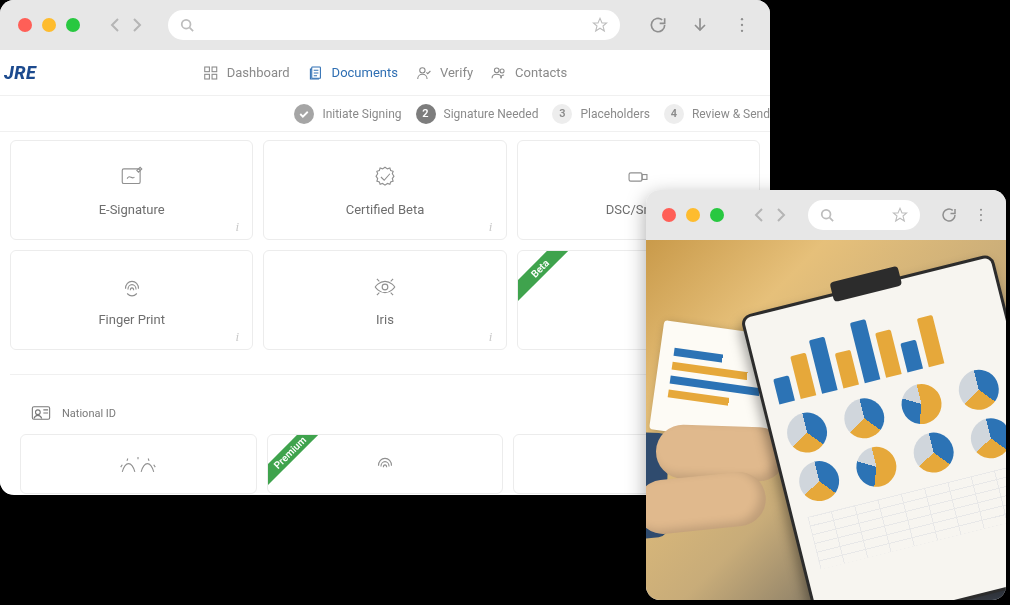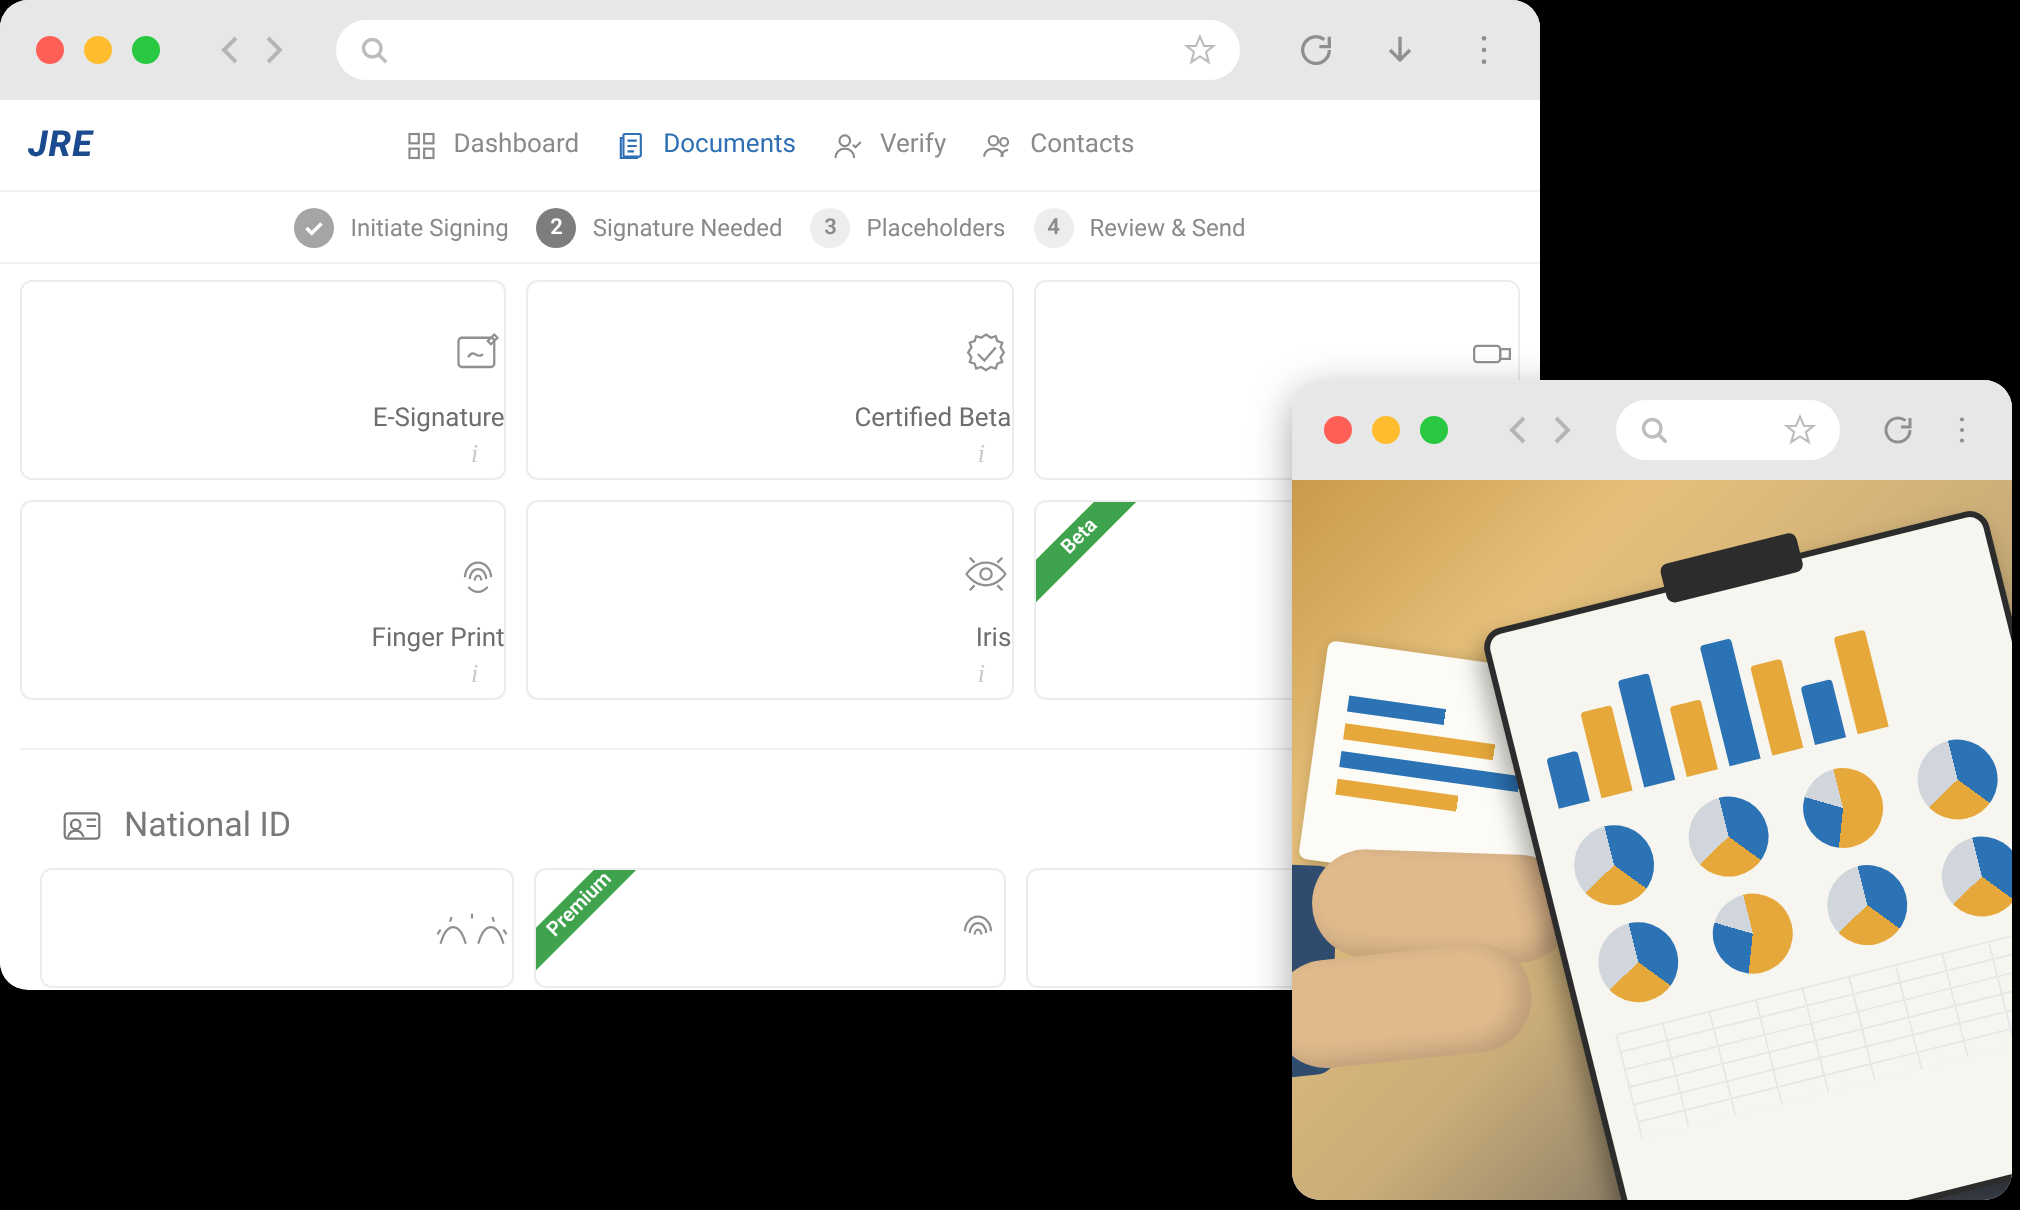--- a/index.html
+++ b/index.html
@@ -61,21 +61,21 @@
   .right-btns svg { width:20px; height:20px; stroke:#8f8f8f; stroke-width:2; fill:none; }
 
   
   .app-nav {
     height:46px;
     display:flex;
     align-items:center;
     border-bottom:1px solid #f0f0f0;
     background:#fff;
     position:relative;
-    padding-left:14px;
+    padding-left:4px;
   }
   .logo {
     font-weight:800;
     font-style:italic;
     color:#1c4a8e;
     font-size:18px;
     letter-spacing:.5px;
   }
   .tabs {
     position:absolute;
@@ -85,21 +85,21 @@
   .tab {
     display:flex; align-items:center; gap:8px;
     color:#8a8a8a; font-size:13px; cursor:pointer;
   }
   .tab.active { color:#2f6fb3; font-weight:400; }
   .tab svg { width:16px; height:16px; stroke:currentColor; stroke-width:1.6; fill:none; }
 
   
   .stepper {
     height:36px;
-    display:flex; align-items:center; justify-content:center;
+    display:flex; align-items:center; justify-content:flex-end;
     gap:14px;
     border-bottom:1px solid #f0f0f0;
     font-size:12px; color:#8a8a8a;
     background:#fff;
   }
   .step { display:flex; align-items:center; gap:8px; }
   .badge {
     width:20px; height:20px; border-radius:50%;
     display:flex; align-items:center; justify-content:center;
     font-size:11px; font-weight:600;
@@ -117,21 +117,21 @@
   .cards-row {
     display:flex; gap:10px;
   }
   .card {
     flex:1;
     height:100px;
     border:1px solid #ececec;
     border-radius:6px;
     position:relative;
     display:flex; flex-direction:column;
-    align-items:flex-end; justify-content:center;
+    align-items:center; justify-content:center;
     gap:12px;
     color:#6e6e6e;
     font-size:13px;
     overflow:hidden;
   }
   .card .icon { width:26px; height:26px; stroke:#909090; stroke-width:1.4; fill:none; display:flex; }
   .card .icon svg { width:100%; height:100%; }
   .info-i {
     position:absolute; right:8px; bottom:6px;
     width:14px; height:14px; color:#c9c9c9;
@@ -152,21 +152,21 @@
 
   .section-divider {
     height:28px;
     border-top:1px solid #f0f0f0;
     margin-top:24px;
   }
 
   .section-heading {
     display:flex; align-items:center; gap:10px;
     padding:0 20px 10px;
-    color:#7a7a7a; font-size:17px;
+    color:#7a7a7a; font-size:11px;
   }
   .section-heading svg { width:22px; height:22px; stroke:#7a7a7a; stroke-width:1.4; fill:none; }
 
   .bottom-row {
     display:flex; gap:10px; padding:0 10px;
   }
   .bottom-row .card { height:60px; }
 
   
   .sec-window {

